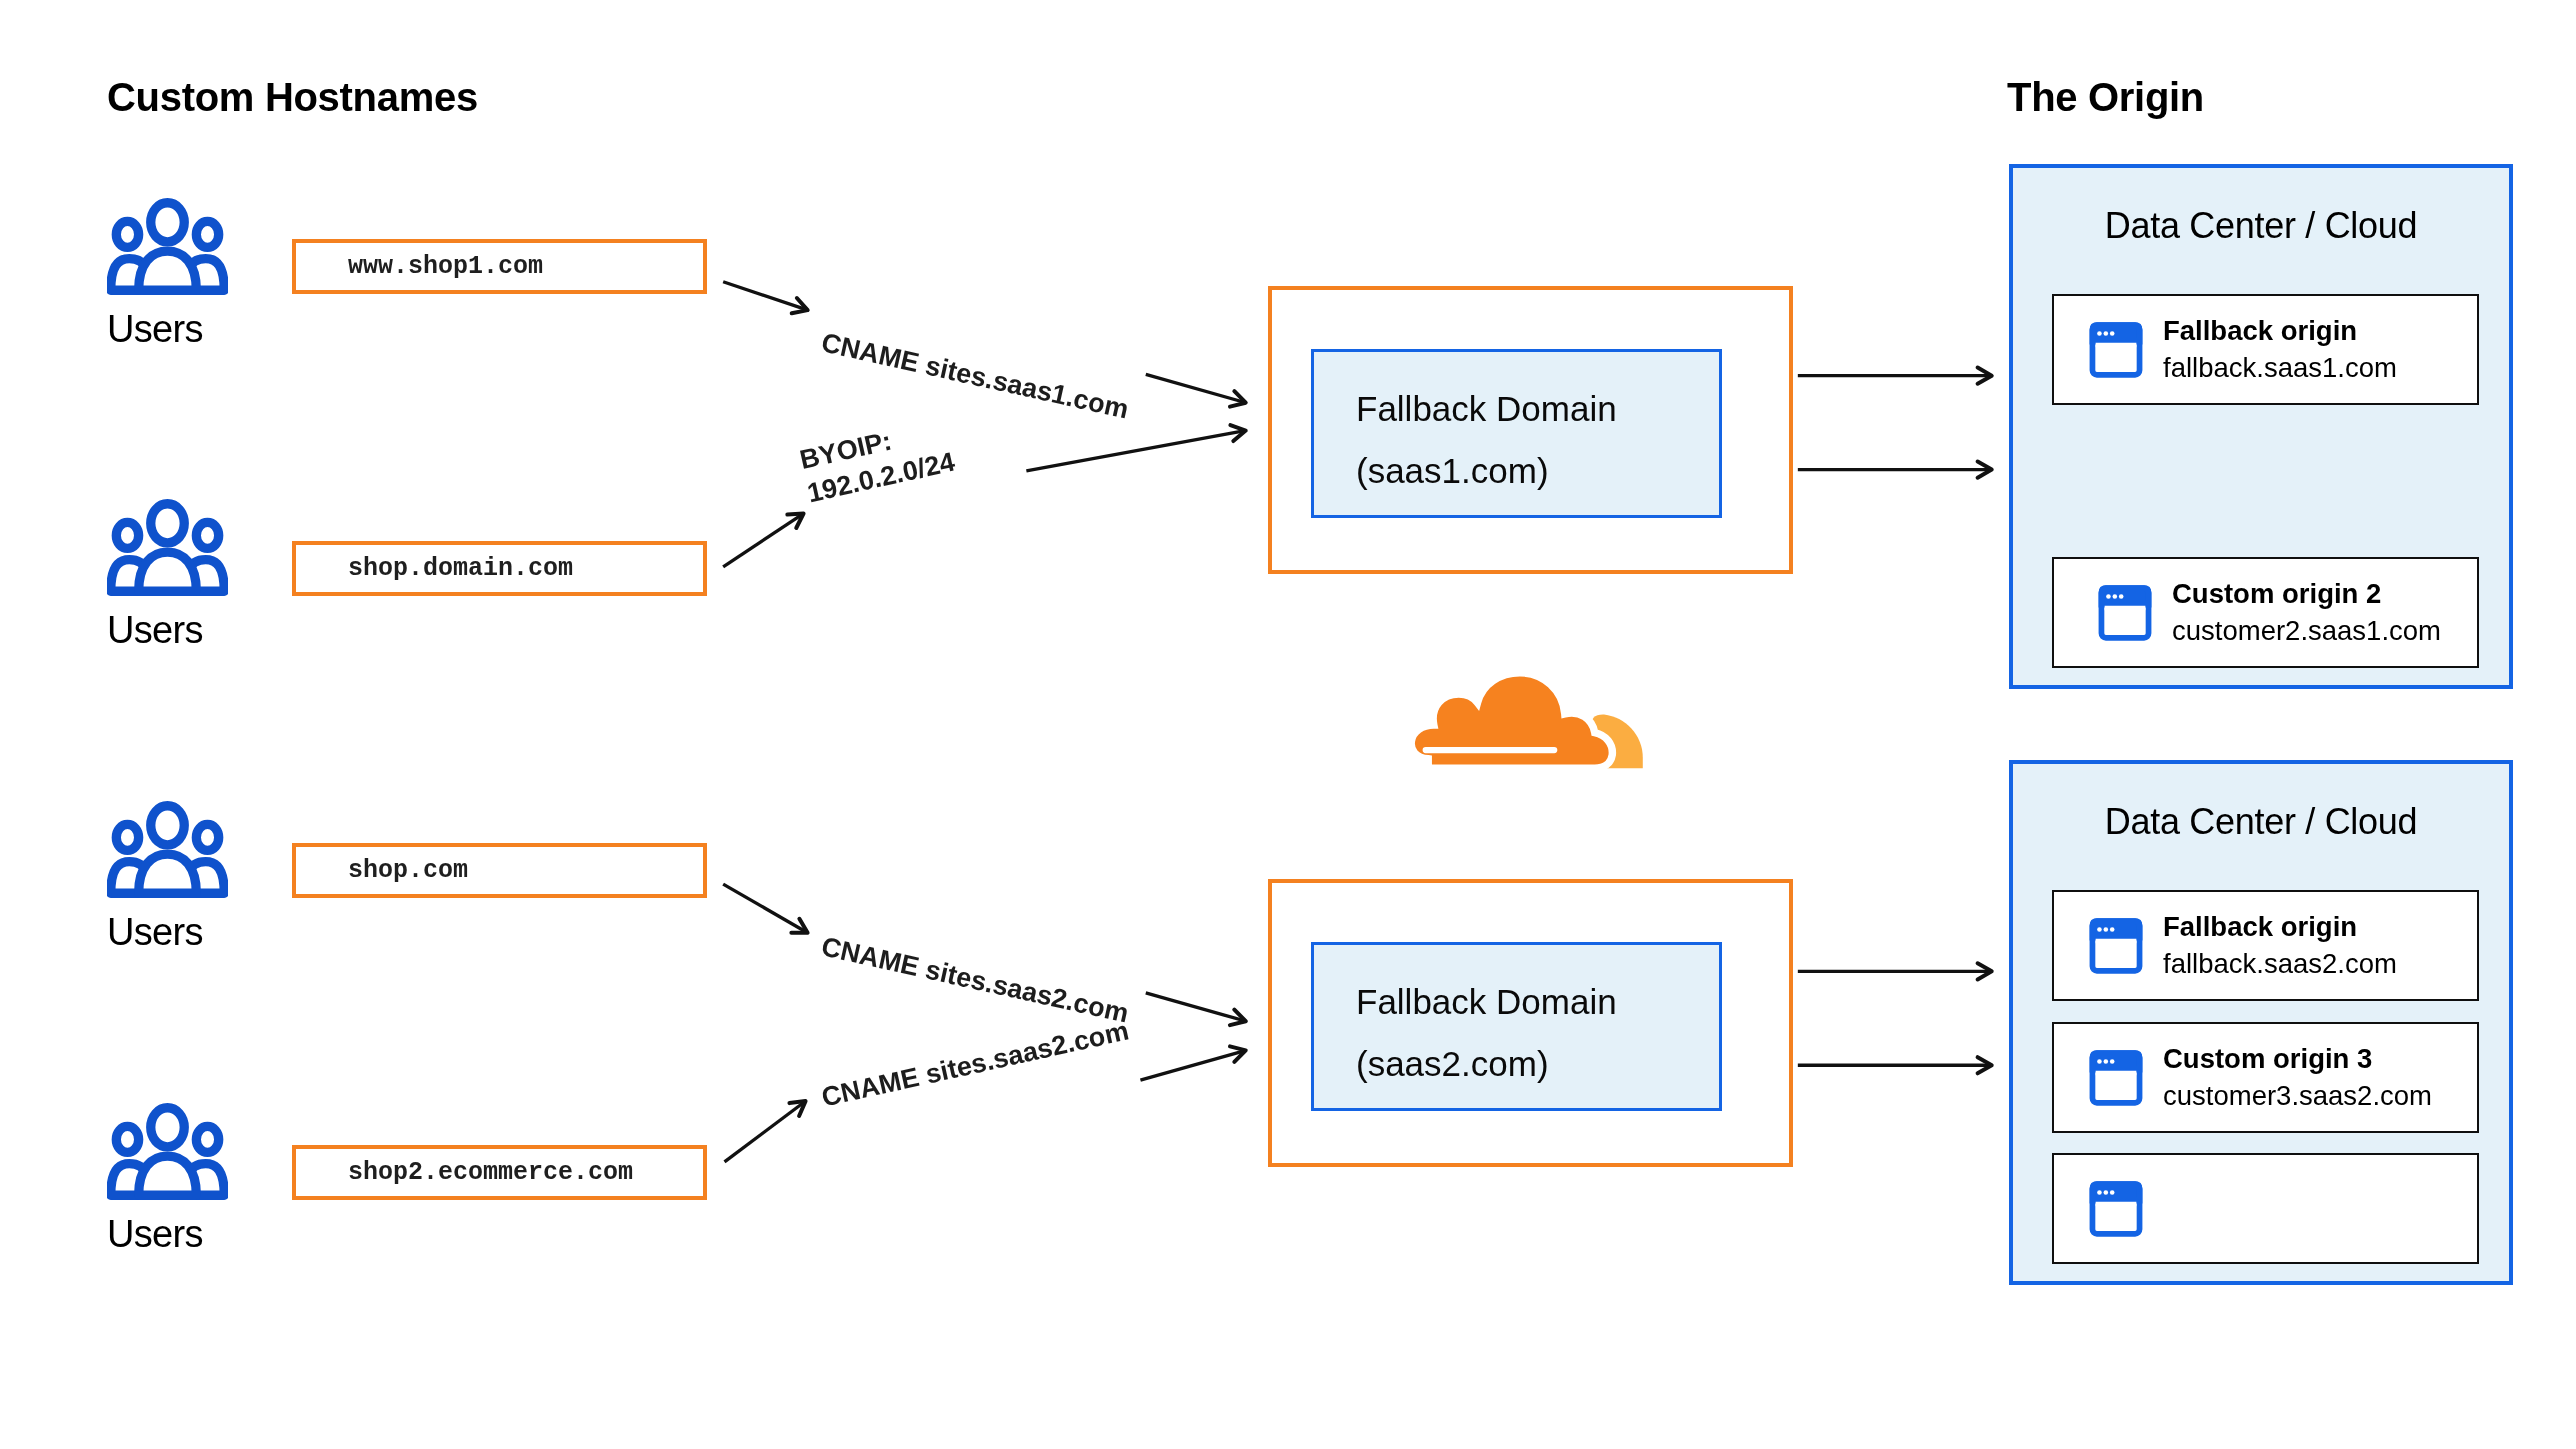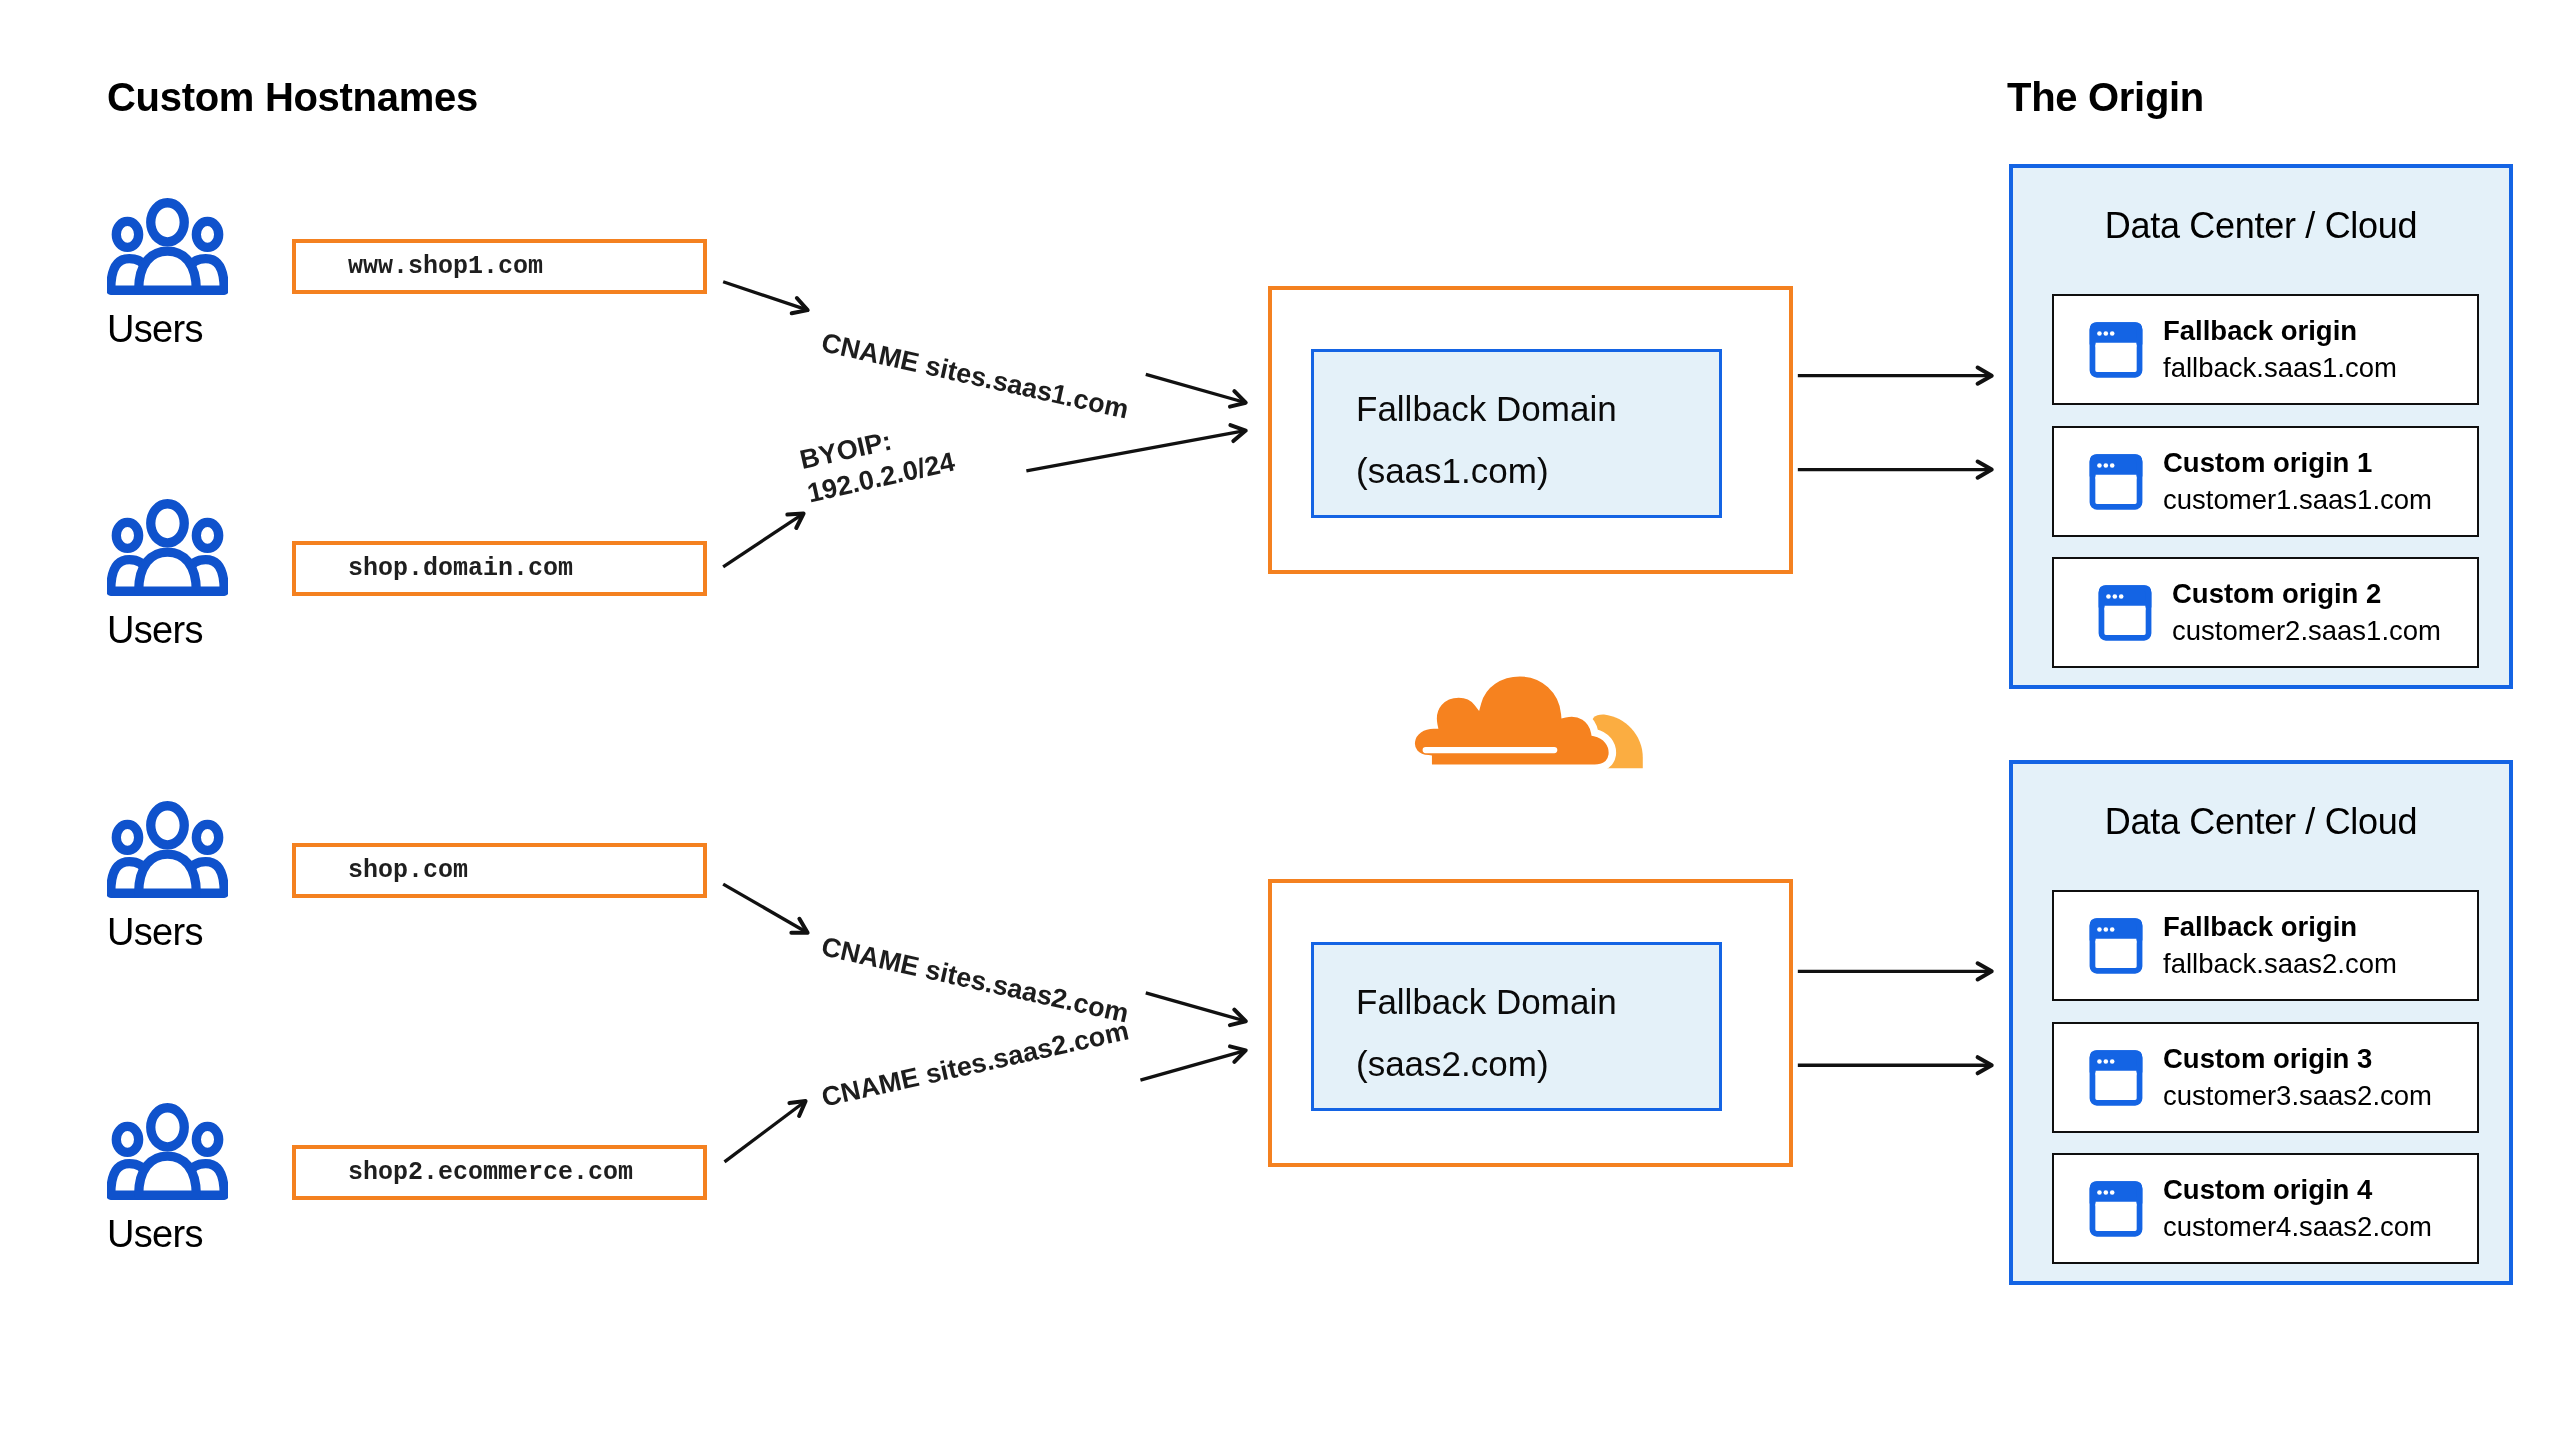--- a/index.html
+++ b/index.html
@@ -168,34 +168,20 @@
         <circle cx="16" cy="18" r="3.6" fill="#fff"></circle>
           <circle cx="26" cy="18" r="3.6" fill="#fff"></circle>
           <circle cx="36" cy="18" r="3.6" fill="#fff"></circle>
       </svg>
       <div class="origin-texts">
         <div class="origin-name">Fallback origin</div>
         <div class="origin-host">fallback.saas1.com</div>
       </div>
     </div>
 
-    <div class="origin-card" style="top:258px;">
-      <svg width="54" height="56" viewBox="0 0 84 88">
-        <rect x="5" y="5" width="74" height="78" rx="7" fill="#fff" stroke="#1464E4" stroke-width="9"></rect>
-        <path d="M5,31 L5,12 Q5,5 12,5 L72,5 Q79,5 79,12 L79,31 Z" fill="#1464E4" stroke="#1464E4" stroke-width="9"></path>
-        <line x1="10" y1="36" x2="74" y2="36" stroke="#ffffff" stroke-width="7"></line>
-        <circle cx="16" cy="18" r="3.6" fill="#fff"></circle>
-          <circle cx="26" cy="18" r="3.6" fill="#fff"></circle>
-          <circle cx="36" cy="18" r="3.6" fill="#fff"></circle>
-      </svg>
-      <div class="origin-texts">
-        <div class="origin-name">Custom origin 1</div>
-        <div class="origin-host">customer1.saas1.com</div>
-      </div>
-    </div>
 
     <div class="origin-card" style="top:389px;padding-left:44px;">
       <svg width="54" height="56" viewBox="0 0 84 88">
         <rect x="5" y="5" width="74" height="78" rx="7" fill="#fff" stroke="#1464E4" stroke-width="9"></rect>
         <path d="M5,31 L5,12 Q5,5 12,5 L72,5 Q79,5 79,12 L79,31 Z" fill="#1464E4" stroke="#1464E4" stroke-width="9"></path>
         <line x1="10" y1="36" x2="74" y2="36" stroke="#ffffff" stroke-width="7"></line>
         <circle cx="16" cy="18" r="3.6" fill="#fff"></circle>
           <circle cx="26" cy="18" r="3.6" fill="#fff"></circle>
           <circle cx="36" cy="18" r="3.6" fill="#fff"></circle>
       </svg>
@@ -241,21 +227,17 @@
 
     <div class="origin-card" style="top:389px;">
       <svg width="54" height="56" viewBox="0 0 84 88">
         <rect x="5" y="5" width="74" height="78" rx="7" fill="#fff" stroke="#1464E4" stroke-width="9"></rect>
         <path d="M5,31 L5,12 Q5,5 12,5 L72,5 Q79,5 79,12 L79,31 Z" fill="#1464E4" stroke="#1464E4" stroke-width="9"></path>
         <line x1="10" y1="36" x2="74" y2="36" stroke="#ffffff" stroke-width="7"></line>
         <circle cx="16" cy="18" r="3.6" fill="#fff"></circle>
           <circle cx="26" cy="18" r="3.6" fill="#fff"></circle>
           <circle cx="36" cy="18" r="3.6" fill="#fff"></circle>
       </svg>
-      <div class="origin-texts">
-        <div class="origin-name">Custom origin 4</div>
-        <div class="origin-host">customer4.saas2.com</div>
-      </div>
     </div>
   </div>
 
 </div>
 
 
 </body></html>

